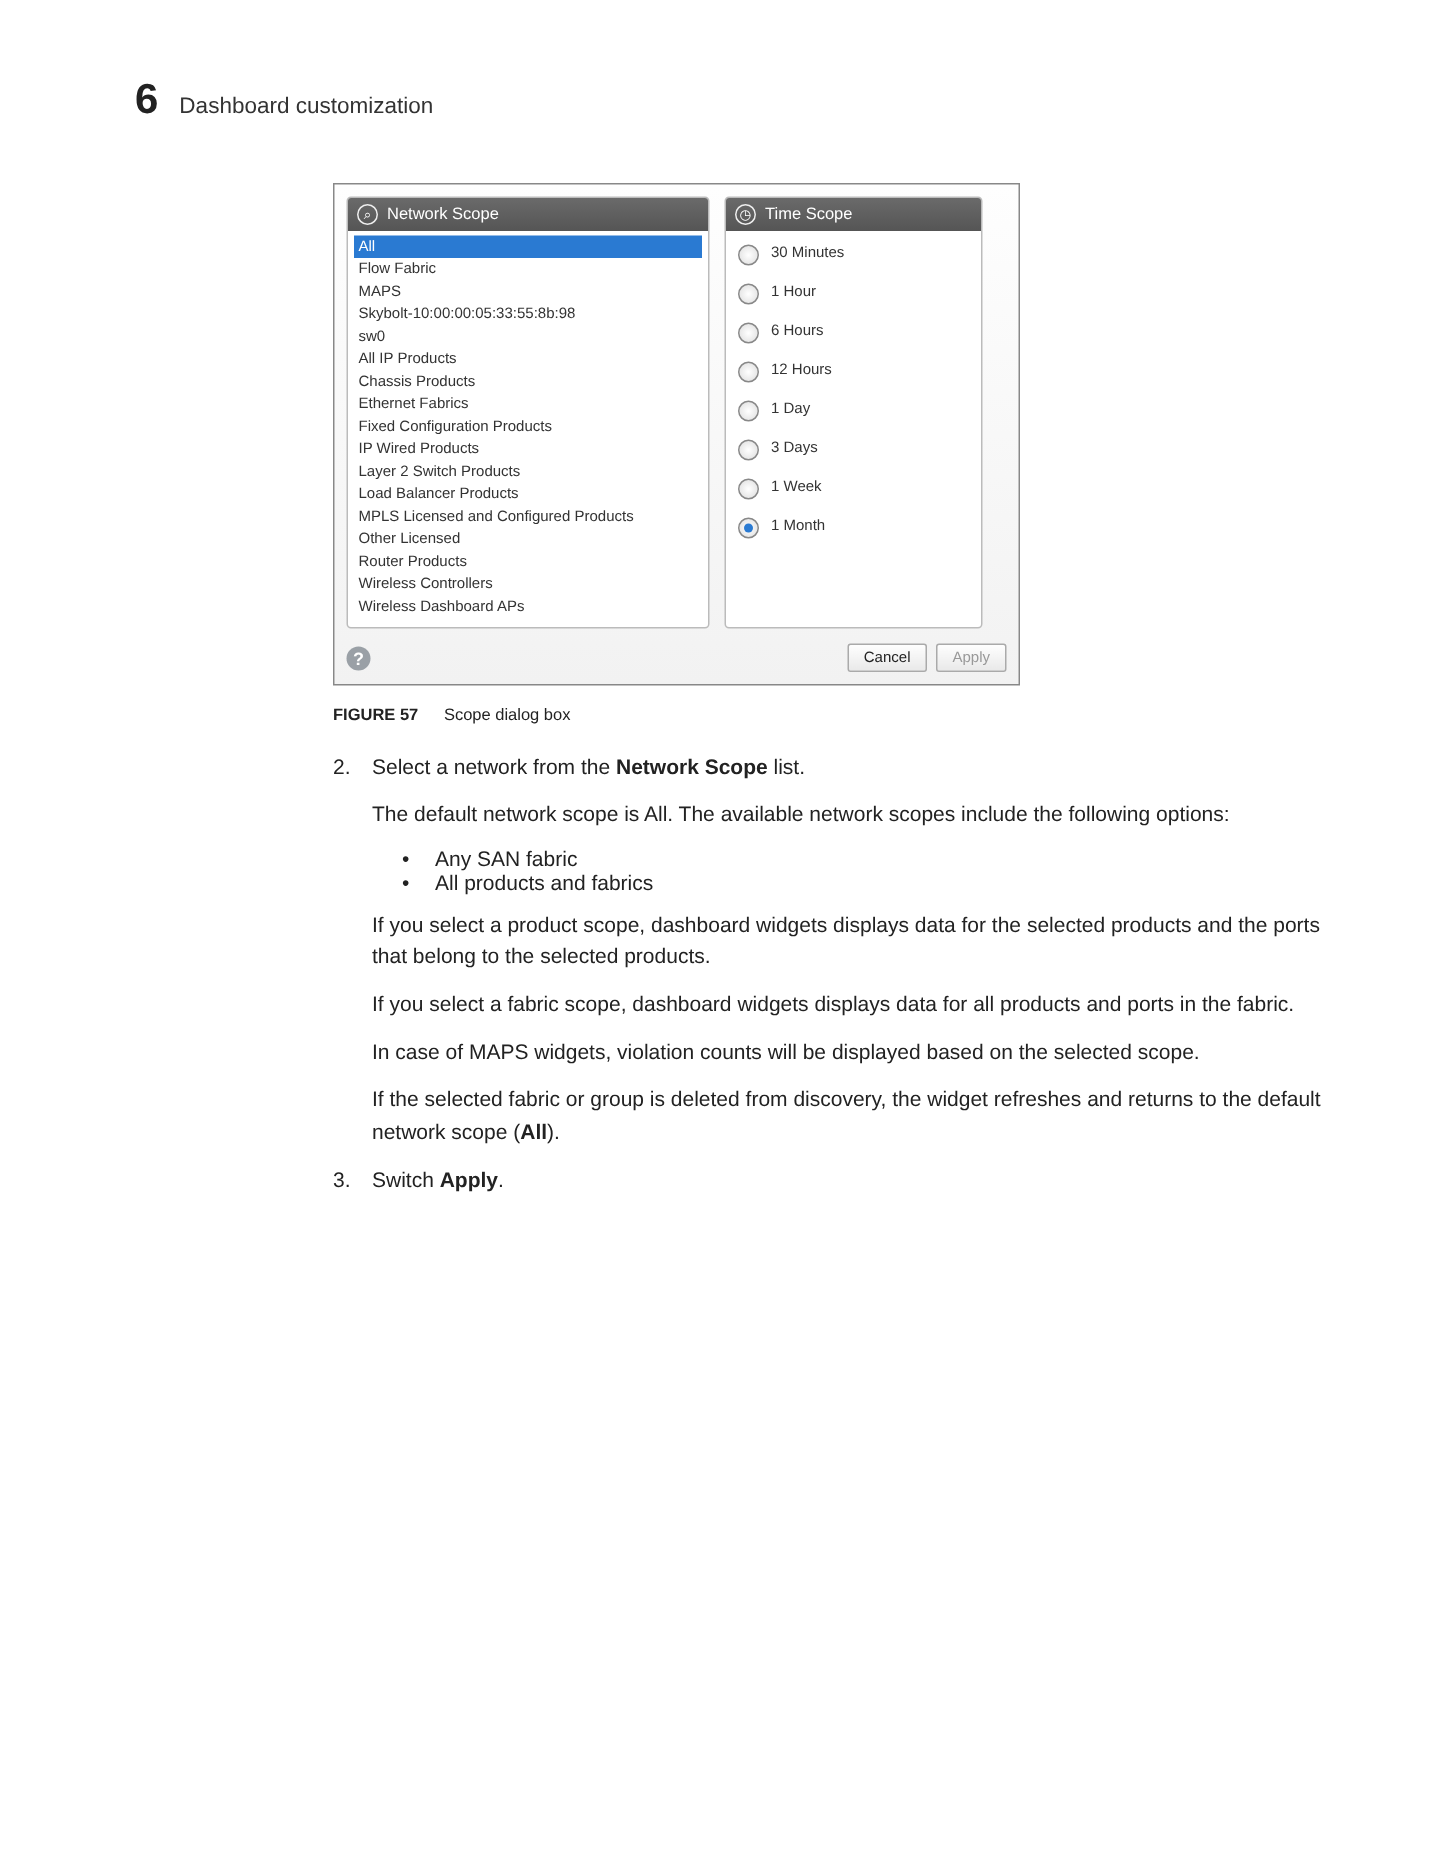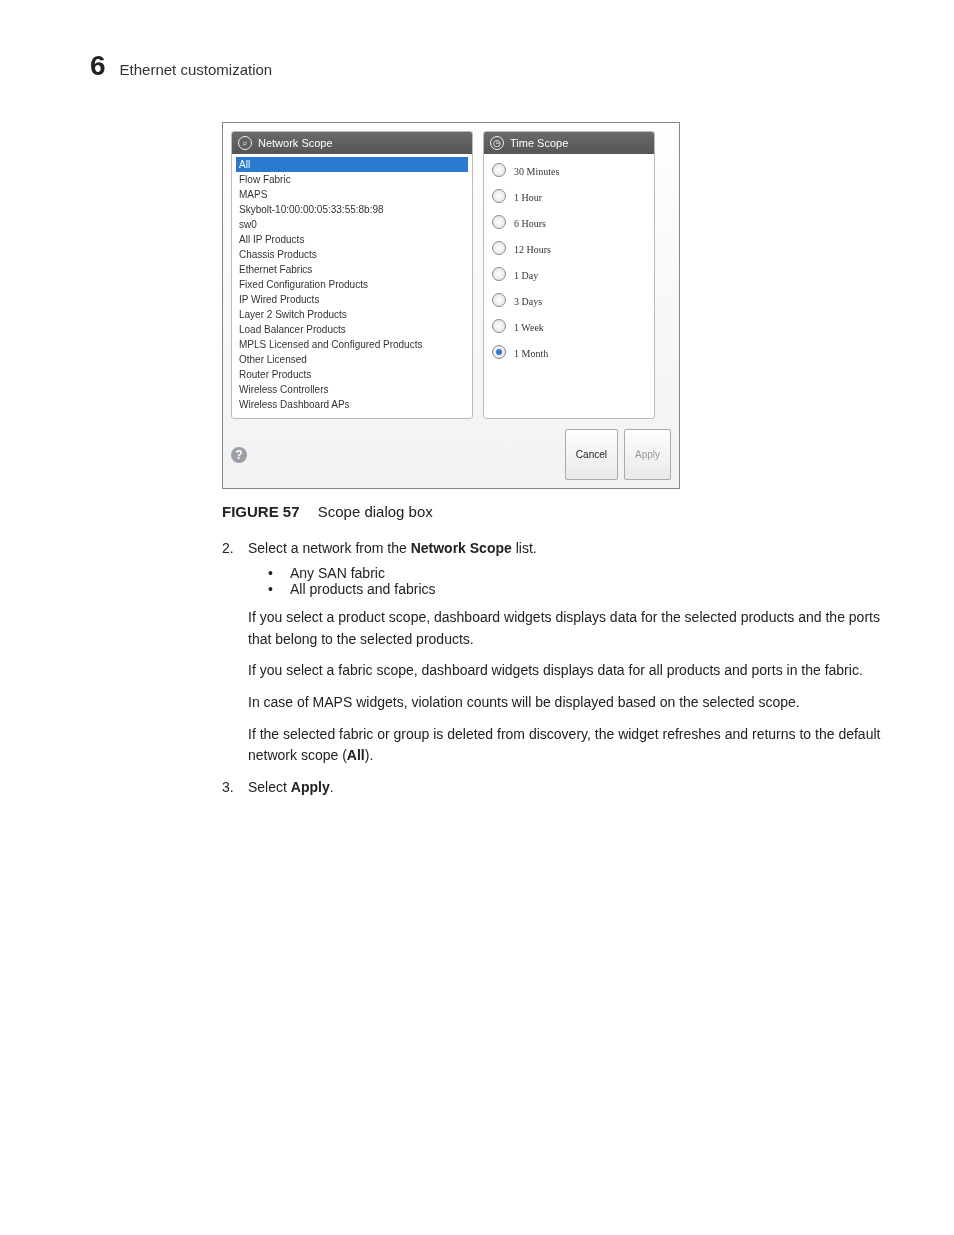--- a/index.html
+++ b/index.html
@@ -75,26 +75,25 @@
     padding: 1px 3px;
     line-height: 1.3;
     cursor: default;
   }
   .ns-item.selected {
     background: #2a7ad2;
     color: #fff;
   }
   .radio-row {
     display: flex;
-    align-items: flex-end;
+    align-items: flex-start;
     gap: 8px;
     padding: 6px 4px;
     font-size: 10px;
     color: #333;
-    font-family: Liberation Serif, serif;
   }
   .radio {
     width: 12px; height: 12px;
     border: 1px solid #888;
     border-radius: 50%;
     background: radial-gradient(#fff, #ddd);
     display: inline-flex;
     align-items: center;
     justify-content: center;
   }
@@ -117,31 +116,31 @@
     color: #fff;
     font-size: 12px;
     font-weight: bold;
     display: inline-flex;
     align-items: center;
     justify-content: center;
   }
   .btns { margin-left: auto; display: flex; gap: 6px; }
   .btn {
     font-size: 10px;
-    padding: 19px 10px;
+    padding: 3px 10px;
     border: 1px solid #aaa;
     background: linear-gradient(#fefefe,#e9e9e9);
     border-radius: 2px;
   }
   .btn.disabled { color: #999; }
 
   
   .caption {
     margin: 14px 0 18px 132px;
-    font-size: 15px;
+    font-size: 11px;
   }
   .caption .fig { font-weight: bold; margin-right: 14px; }
   .step {
     display: flex;
     margin: 0 0 6px 132px;
     font-size: 14px;
     line-height: 1.5;
   }
   .step .num { width: 26px; flex: none; }
   .step .body { flex: 1; }
@@ -163,21 +162,21 @@
   }
   .b { font-weight: bold; }
 </style>
 </head>
 <body>
 
 <div class="page">
 
   <div class="header">
     <span class="chapnum">6</span>
-    <span class="chaptitle">Ethernet customization</span>
+    <span class="chaptitle">Dashboard customization</span>
   </div>
 
   <div class="dialog">
     <div class="panels">
       <div class="panel left">
         <div class="panel-head">
           <span class="ico">⌕</span>
           <span>Network Scope</span>
         </div>
         <div class="panel-body" id="ns-body">
@@ -255,33 +254,34 @@
     <span>Scope dialog box</span>
   </div>
 
   <div class="step">
     <div class="num">2.</div>
     <div class="body">
       <span>Select a network from the </span><span class="b">Network Scope</span><span> list.</span>
     </div>
   </div>
 
+  <div class="para">The default network scope is All. The available network scopes include the following options:</div>
 
   <ul class="bullets" id="bullets">
       <li>Any SAN fabric</li>
       <li>All products and fabrics</li>
     </ul>
 
   <div class="para">If you select a product scope, dashboard widgets displays data for the selected products and the ports that belong to the selected products.</div>
   <div class="para">If you select a fabric scope, dashboard widgets displays data for all products and ports in the fabric.</div>
   <div class="para">In case of MAPS widgets, violation counts will be displayed based on the selected scope.</div>
   <div class="para">
     <span>If the selected fabric or group is deleted from discovery, the widget refreshes and returns to the default network scope (</span><span class="b">All</span><span>).</span>
   </div>
 
   <div class="step">
     <div class="num">3.</div>
     <div class="body">
-      <span>Select </span><span class="b">Apply</span><span>.</span>
+      <span>Switch </span><span class="b">Apply</span><span>.</span>
     </div>
   </div>
 
 </div>
 
 </body></html>

